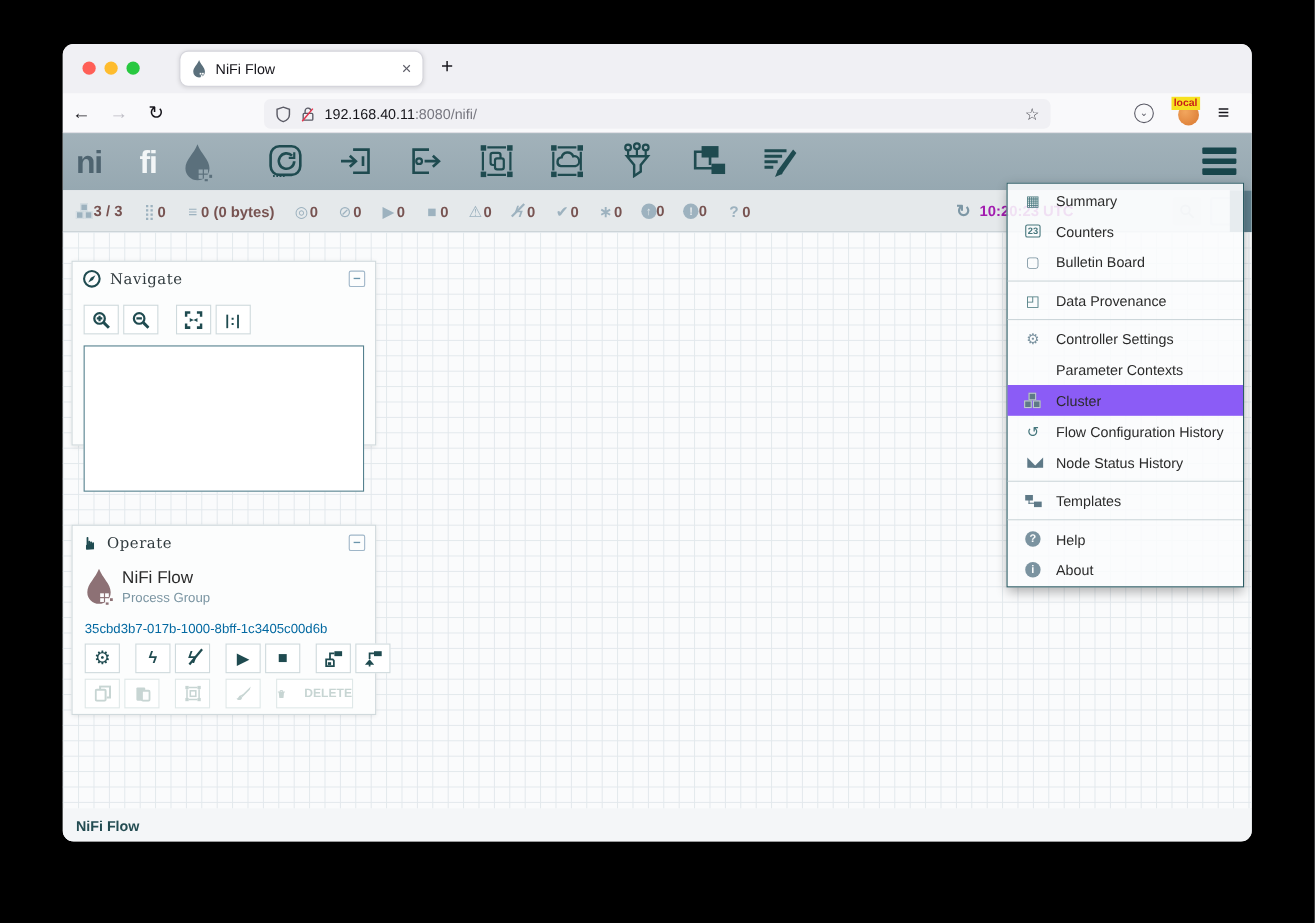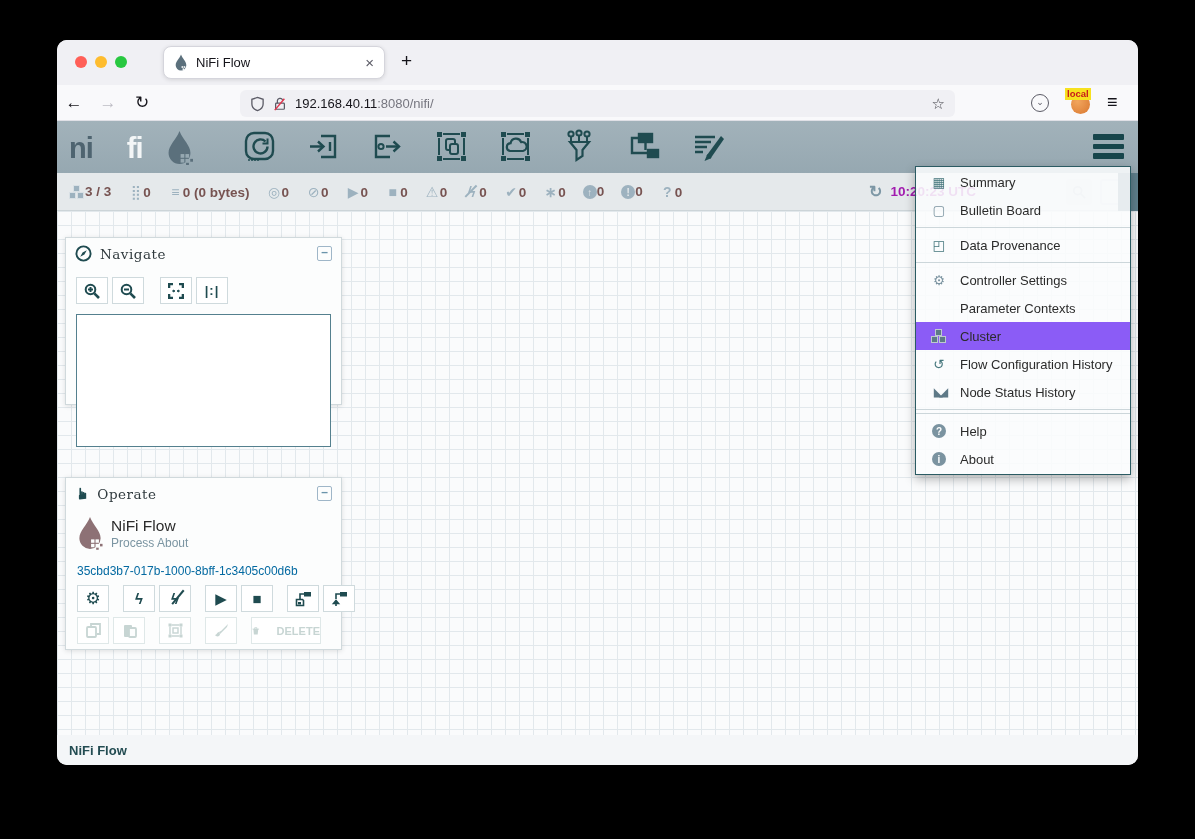--- a/index.html
+++ b/index.html
@@ -415,21 +415,21 @@
             <rect x="17.2" y="22" width="3.2" height="3.2"></rect>
             <rect x="13" y="26.2" width="3.2" height="3.2"></rect>
             <rect x="17.2" y="26.2" width="3.2" height="3.2"></rect>
           </g>
         <g fill="#8d7175">
             <rect x="21.4" y="26.2" width="2.4" height="2.4"></rect>
             <rect x="17.8" y="29.8" width="2.4" height="2"></rect>
           </g>
       </svg>
       <span class="op-name">NiFi Flow</span>
-      <span class="op-type">Process About</span>
+      <span class="op-type">Process Group</span>
       <span class="op-id">35cbd3b7-017b-1000-8bff-1c3405c00d6b</span>
 
       <div class="op-row op-row1">
         <span class="sq-btn">
             <span class="gear-g">⚙</span>
           </span>
         <span class="mgap"></span>
         <span class="sq-btn">
             <span class="bolt">ϟ</span>
           </span>
@@ -509,20 +509,26 @@
   <div class="breadcrumb-bar">
     <span class="breadcrumb-label">NiFi Flow</span>
   </div>
 
   <div class="gmenu" id="global-menu">
       <div class="gm-item">
         <span class="gm-ic teal">▦</span>
         <span class="gm-label">Summary</span>
       </div>
       <div class="gm-item">
+        <span class="gm-ic teal">
+          <span class="mbox">23</span>
+        </span>
+        <span class="gm-label">Counters</span>
+      </div>
+      <div class="gm-item">
         <span class="gm-ic gray">▢</span>
         <span class="gm-label">Bulletin Board</span>
       </div>
       <div class="gm-div"></div>
       <div class="gm-item">
         <span class="gm-ic teal">◰</span>
         <span class="gm-label">Data Provenance</span>
       </div>
       <div class="gm-div"></div>
       <div class="gm-item">
@@ -545,20 +551,31 @@
       </div>
       <div class="gm-item">
         <span class="gm-ic teal">↺</span>
         <span class="gm-label">Flow Configuration History</span>
       </div>
       <div class="gm-item">
         <span class="gm-ic slate chart2">◣◢</span>
         <span class="gm-label">Node Status History</span>
       </div>
       <div class="gm-div"></div>
+      <div class="gm-item">
+        <span class="gm-ic slate">
+          <span class="tmpl">
+            <i></i>
+            <i></i>
+            <i></i>
+            <i></i>
+          </span>
+        </span>
+        <span class="gm-label">Templates</span>
+      </div>
       <div class="gm-div"></div>
       <div class="gm-item">
         <span class="gm-ic gray">
           <span class="circled" style="background:#7b93a0;color:#fcfdfd">?</span>
         </span>
         <span class="gm-label">Help</span>
       </div>
       <div class="gm-item">
         <span class="gm-ic gray">
           <span class="circled" style="background:#7b93a0;color:#fcfdfd">i</span>

